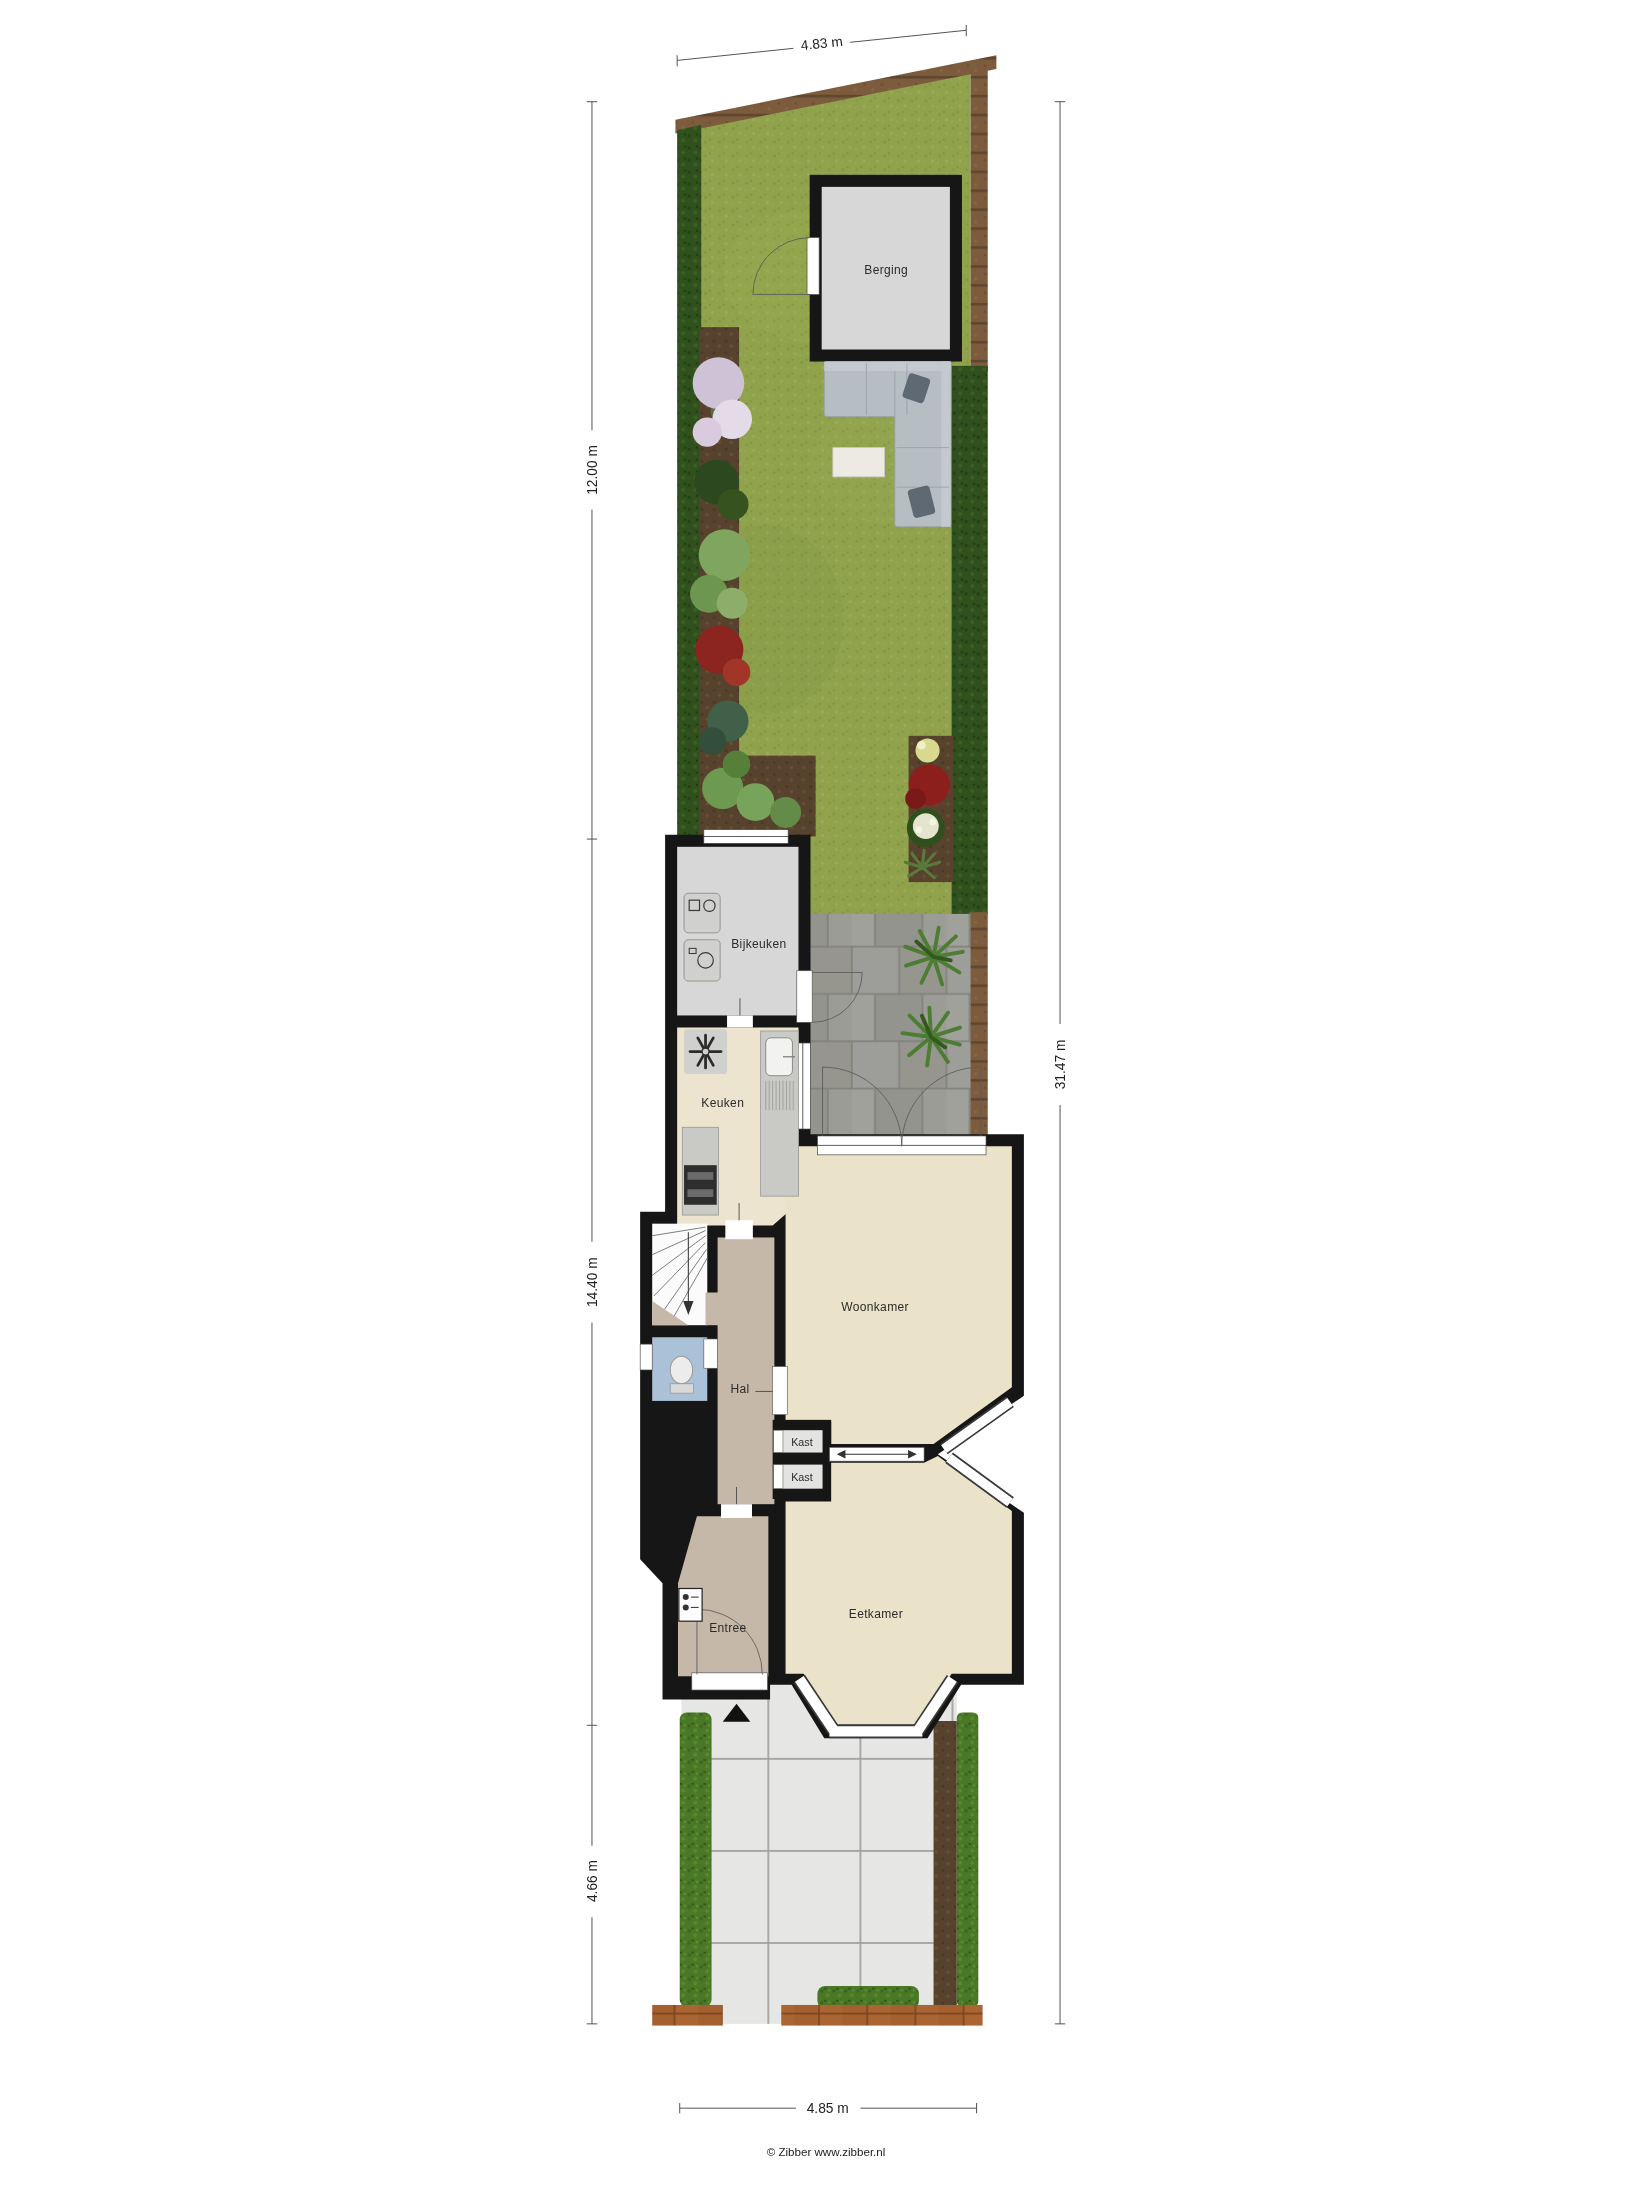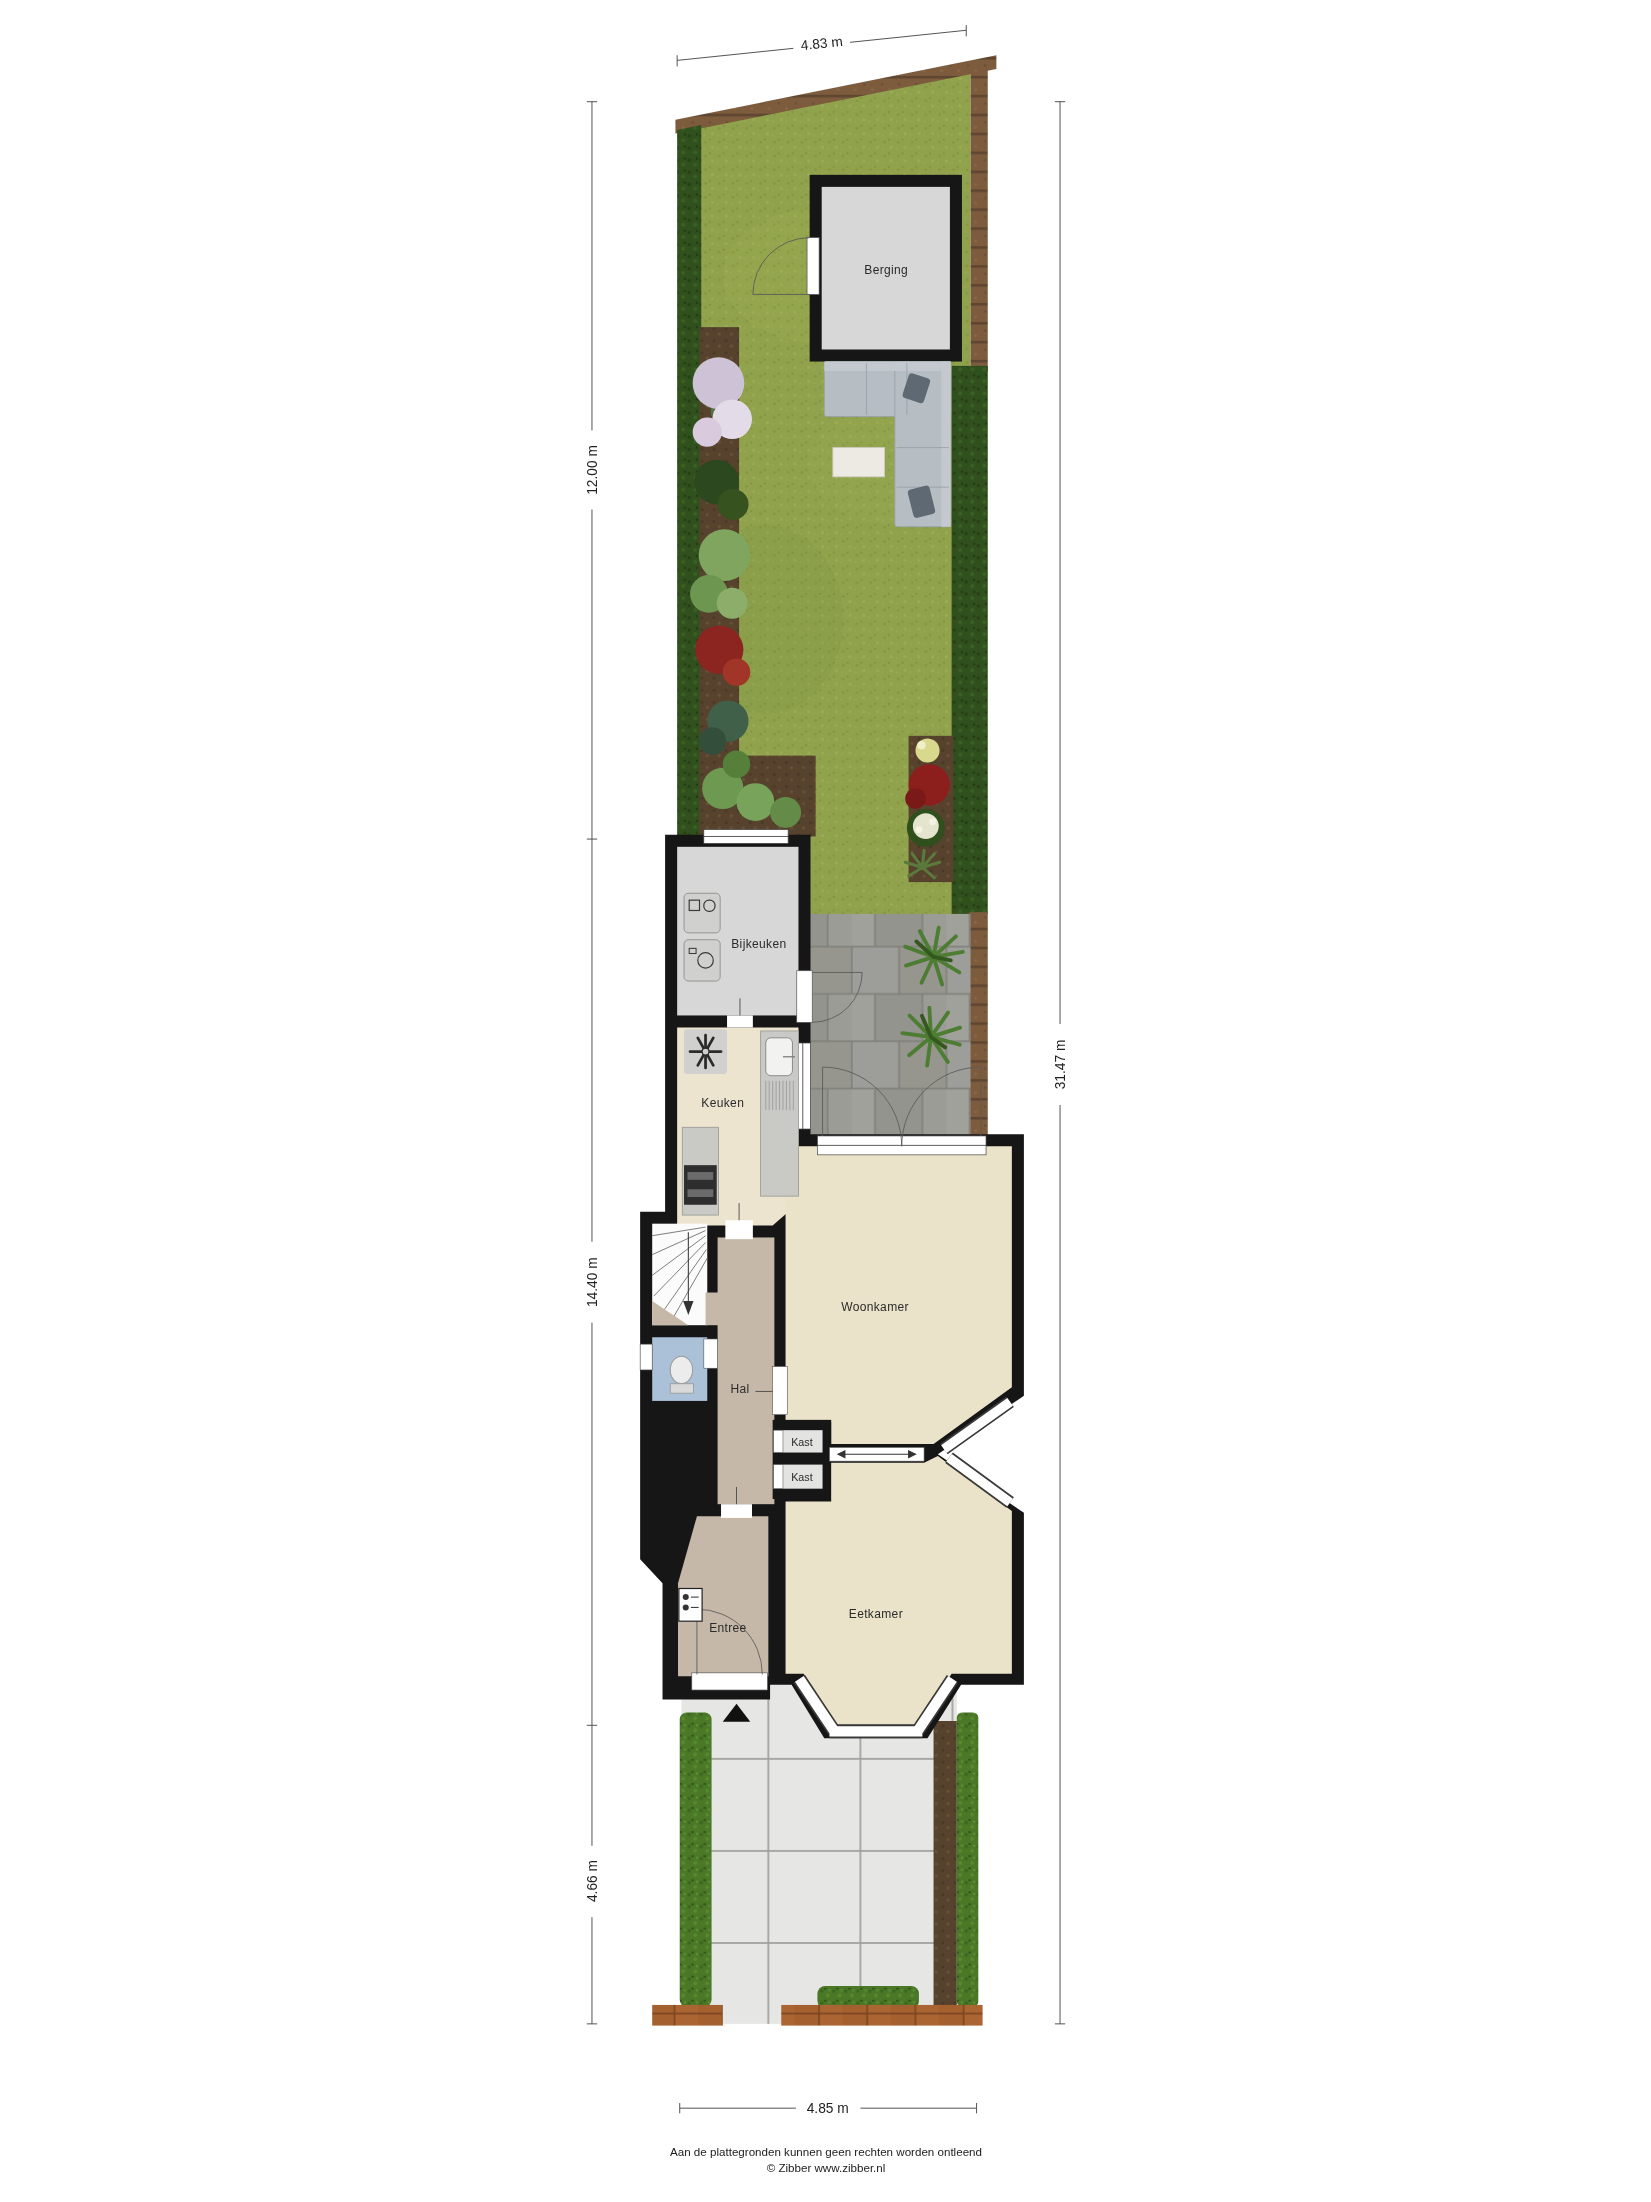--- a/index.html
+++ b/index.html
@@ -339,17 +339,16 @@
       <line class="dimline" x1="790" y1="2450" x2="925" y2="2450"></line>
       <line class="dimline" x1="1000" y1="2450" x2="1135" y2="2450"></line>
       <line class="dimline" x1="790" y1="2444" x2="790" y2="2456"></line>
       <line class="dimline" x1="1135" y1="2444" x2="1135" y2="2456"></line>
       <text class="dim" x="962" y="2450" dy="0.35em">4.85 m</text>
     </g>
   </g>
 </svg>
 
 <div class="footer">
-  <div>Aan de plattegronden kunnen geen rechten worden ontleend</div>
   <div>© Zibber www.zibber.nl</div>
 </div>
 </div>
 
 
 </body></html>

